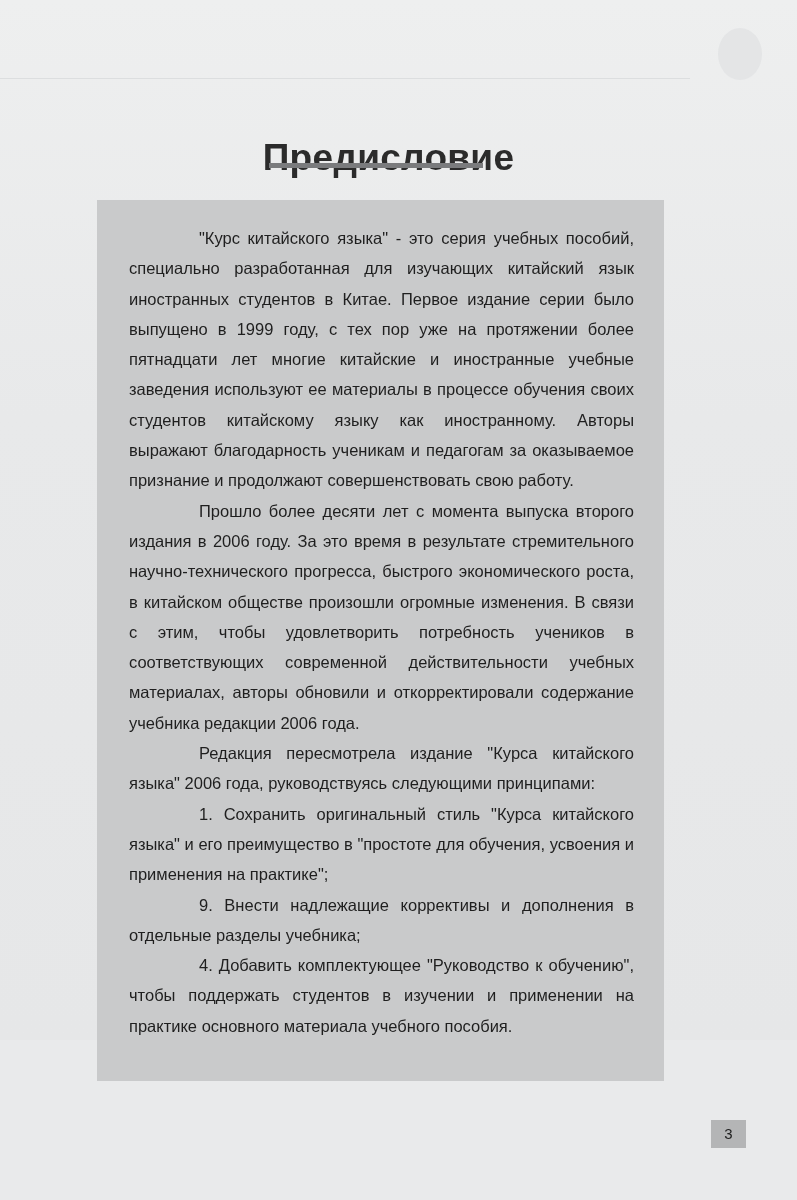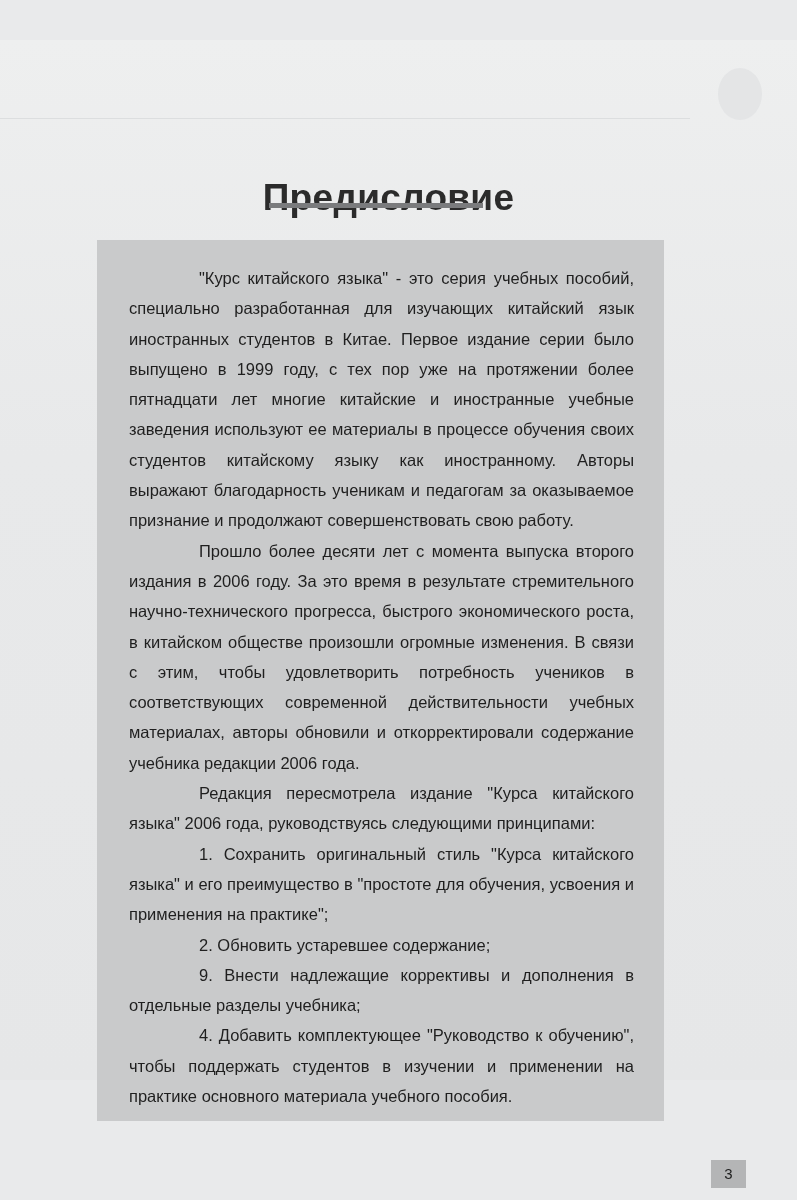--- a/index.html
+++ b/index.html
@@ -12,21 +12,20 @@
       background: #e9eaeb;
       position: relative;
       overflow: hidden;
       font-family: "Liberation Sans", sans-serif;
     }
     .page {
       position: absolute;
       left: 0; top: 0;
       width: 797px; height: 1040px;
       background: linear-gradient(180deg, #eeefef 0%, #e8e9ea 40%, #e6e7e8 100%);
-      margin-top: 40px;
     }
     .ghost-rule {
       position: absolute;
       left: 0; top: 78px;
       width: 690px; height: 1px;
       background: #dcdedf;
     }
     .ghost-circle {
       position: absolute;
       left: 718px; top: 28px;
@@ -87,19 +86,18 @@
   <div class="ghost-circle"></div>
 
   <h1 class="title">Предисловие</h1>
   <div class="title-bar"></div>
 
   <div class="box">
     <p class="para indent">"Курс китайского языка" - это серия учебных пособий, специально разработанная для изучающих китайский язык иностранных студентов в Китае. Первое издание серии было выпущено в 1999 году, с тех пор уже на протяжении более пятнадцати лет многие китайские и иностранные учебные заведения используют ее материалы в процессе обучения своих студентов китайскому языку как иностранному. Авторы выражают благодарность ученикам и педагогам за оказываемое признание и продолжают совершенствовать свою работу.</p>
     <p class="para indent">Прошло более десяти лет с момента выпуска второго издания в 2006 году. За это время в результате стремительного научно-технического прогресса, быстрого экономического роста, в китайском обществе произошли огромные изменения. В связи с этим, чтобы удовлетворить потребность учеников в соответствующих современной действительности учебных материалах, авторы обновили и откорректировали содержание учебника редакции 2006 года.</p>
     <p class="para indent">Редакция пересмотрела издание "Курса китайского языка" 2006 года, руководствуясь следующими принципами:</p>
     <p class="para indent">1. Сохранить оригинальный стиль "Курса китайского языка" и его преимущество в "простоте для обучения, усвоения и применения на практике";</p>
-    <p class="para indent">2. Обновить устаревшее содержание;</p>
     <p class="para indent">9. Внести надлежащие коррективы и дополнения в отдельные разделы учебника;</p>
     <p class="para indent">4. Добавить комплектующее "Руководство к обучению", чтобы поддержать студентов в изучении и применении на практике основного материала учебного пособия.</p>
   </div>
 
   <div class="pagenum">3</div>
 </div>
 
 </body></html>

